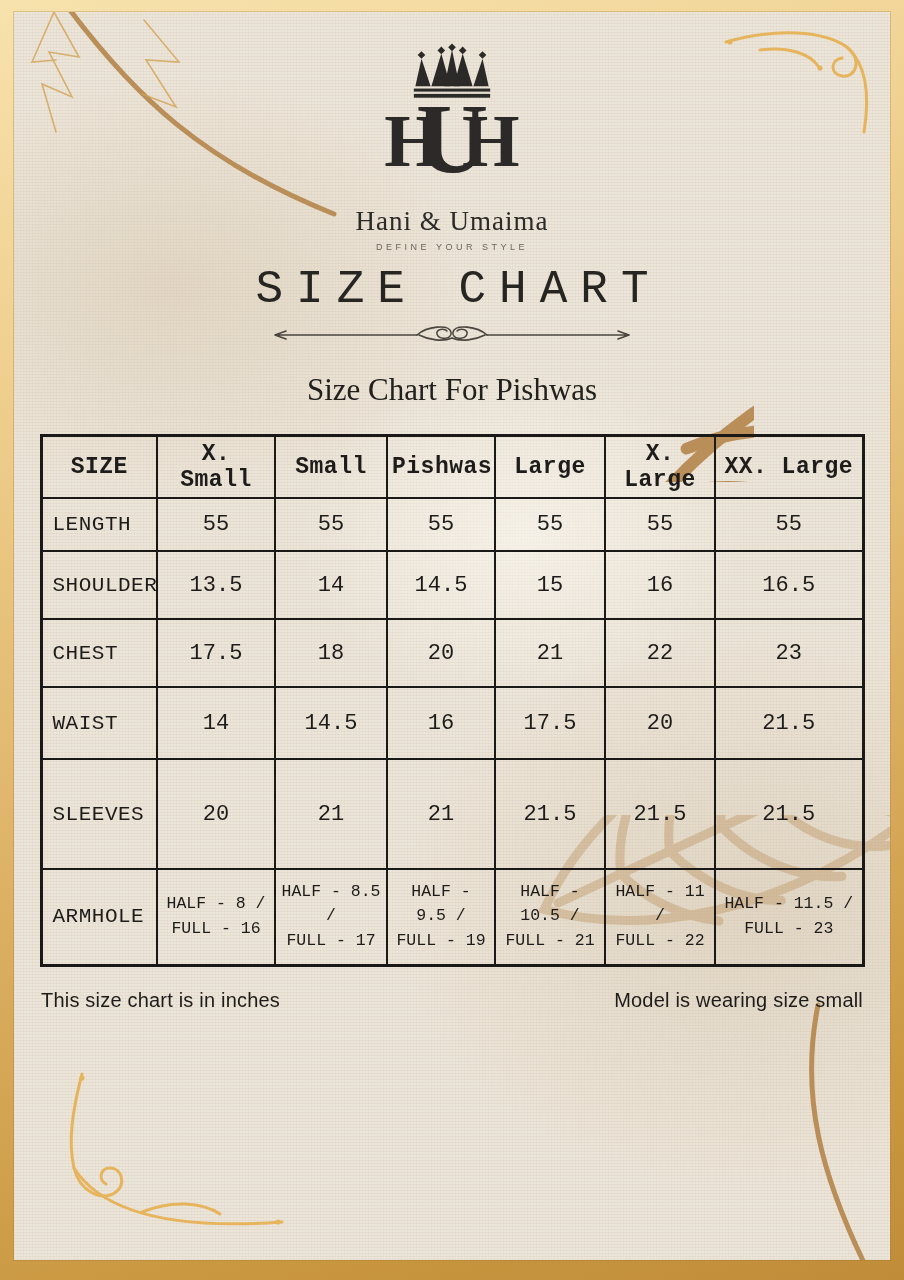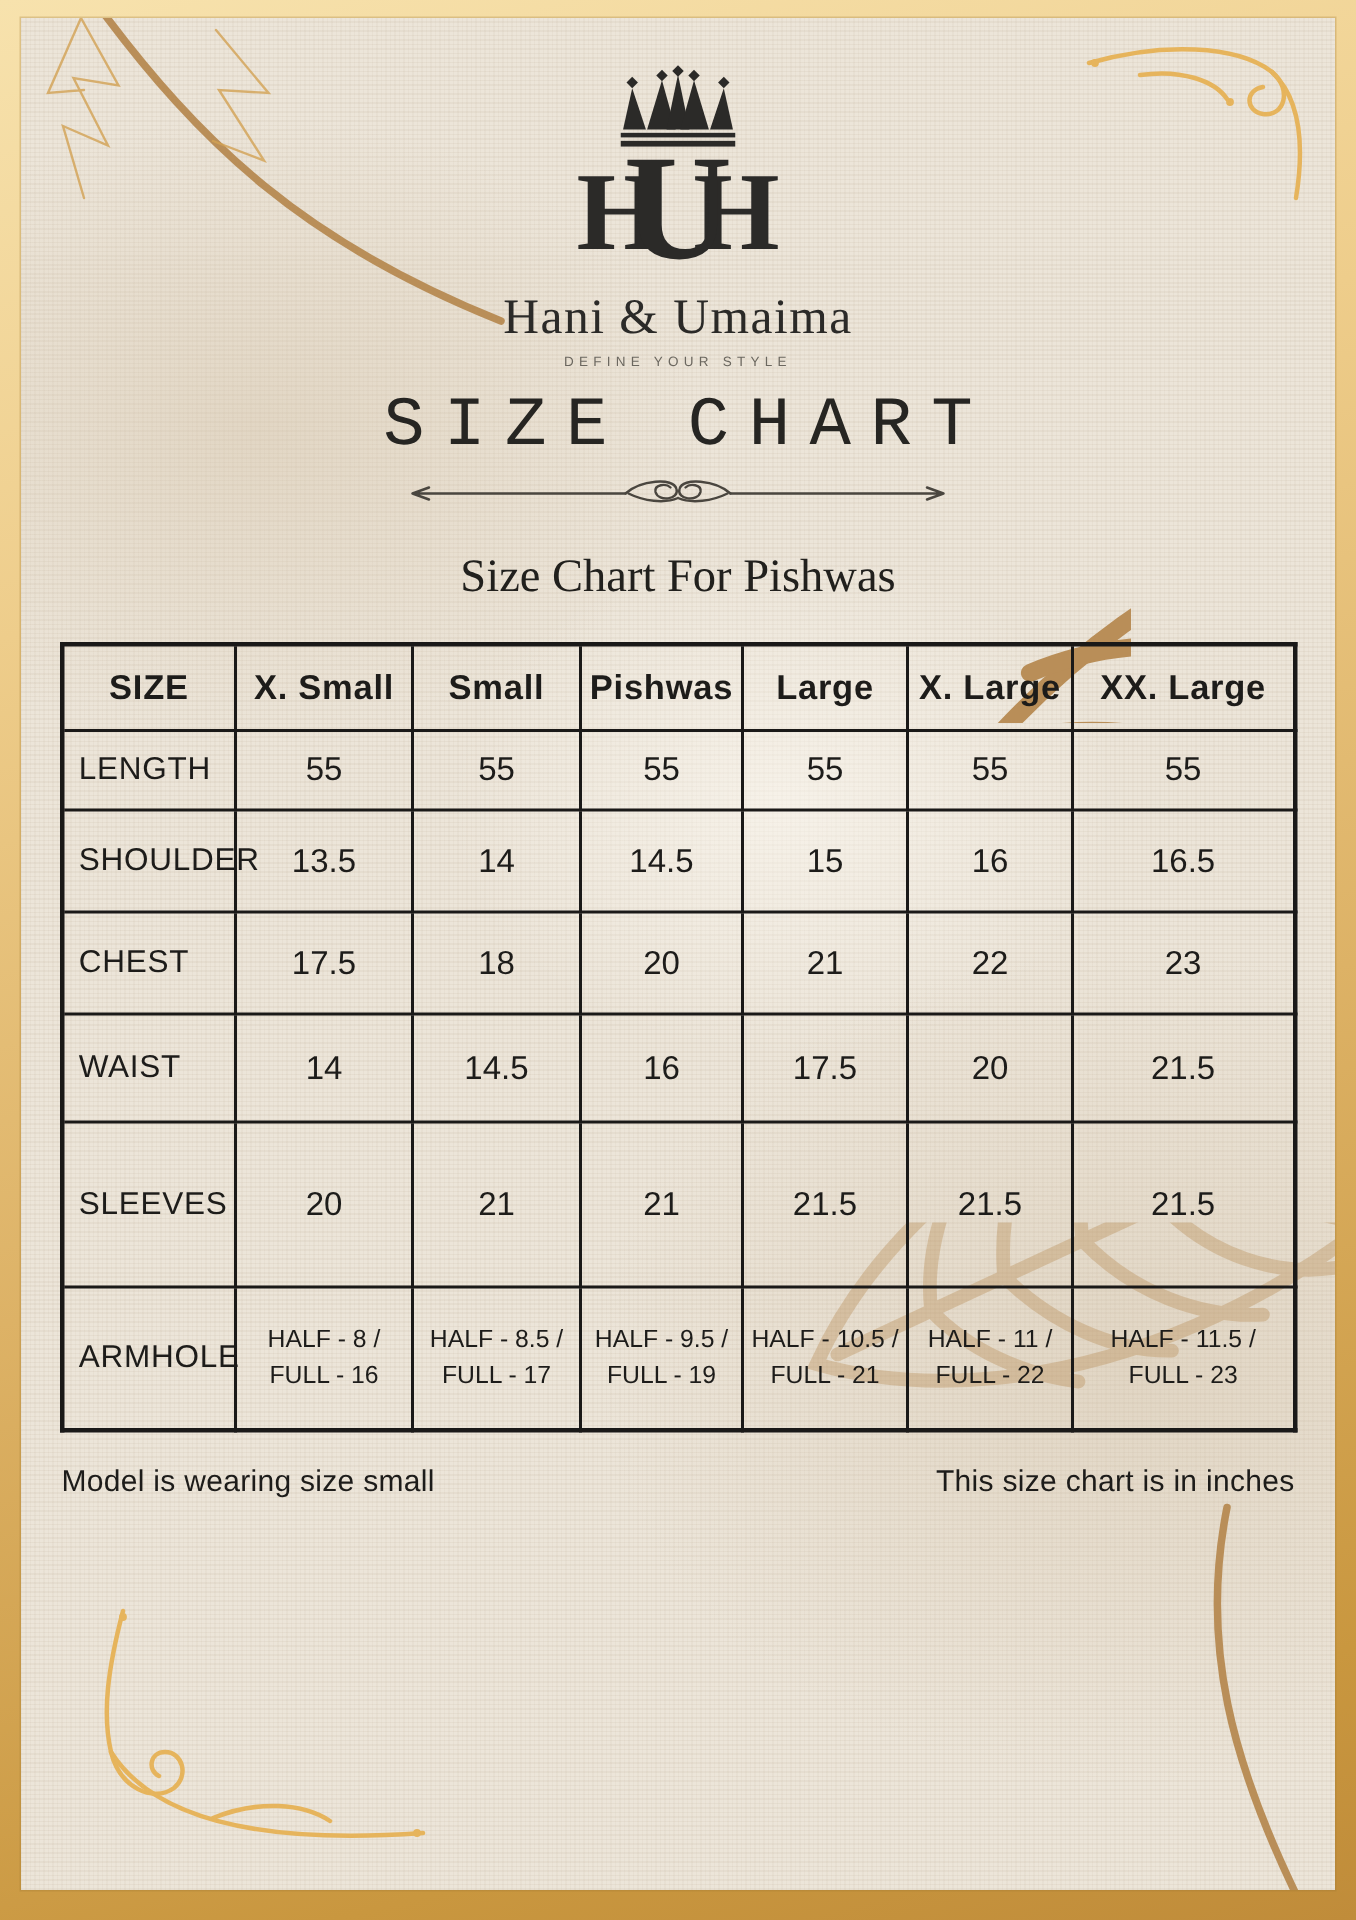--- a/index.html
+++ b/index.html
@@ -29,35 +29,36 @@
   .flourish-dot{fill:#e6b45c;stroke:none;}
 
   .content{position:relative;text-align:center;}
   .logo{margin-top:30px;}
   .crown{display:block;margin:0 auto -4px auto;}
   .crown *{fill:#2b2a28;}
   .monogram{font-family:"Liberation Serif",serif;color:#2b2a28;height:86px;line-height:86px;letter-spacing:0;font-weight:bold;}
   .monogram .mh{font-size:74px;position:relative;z-index:2;}
   .monogram .mu{font-size:100px;position:relative;z-index:3;margin:0 -26px;vertical-align:-6px;}
   .monogram .mh2{font-size:74px;position:relative;z-index:1;}
-  .brand-name{font-family:"Liberation Serif",serif;font-size:33px;color:#2b2a28;margin-top:12px;letter-spacing:1px;}
+  .brand-name{font-family:"Liberation Serif",serif;font-size:27px;color:#2b2a28;margin-top:24px;letter-spacing:1px;}
   .tagline{font-size:9px;letter-spacing:3.5px;color:#6b675f;margin-top:5px;}
 
   .big-title{font-family:Liberation Mono, monospace;font-size:46px;letter-spacing:13px;color:#262522;margin-top:12px;text-indent:13px;}
   .divider{display:block;margin:6px auto 0 auto;}
   .divider path{stroke:#4a463f;fill:none;stroke-width:1.6;stroke-linecap:round;}
   .sub-title{font-family:"Liberation Serif",serif;font-size:31px;color:#21201d;margin-top:24px;}
 
   table.size-table{
     width:822px;margin:26px auto 0 auto;border-collapse:collapse;table-layout:fixed;
     border:3px solid #1a1918;
   }
   .size-table th,.size-table td{
     border:2px solid #1a1918;color:#1d1c1a;text-align:center;vertical-align:middle;
     padding:4px 4px;
+    font-family:Liberation Mono, monospace;
   }
   .size-table thead th{font-size:23px;font-weight:bold;letter-spacing:.5px;}
   .size-table thead tr{height:57px;}
   .size-table .rowlabel{font-weight:normal;font-size:21px;text-align:left;padding-left:10px;letter-spacing:.5px;}
   .size-table td{font-size:22px;}
   .size-table td.armhole{font-size:16.5px;line-height:1.5;white-space:pre-line;}
   .size-table tbody tr:nth-child(1){height:53px;}
   .size-table tbody tr:nth-child(2){height:68px;}
   .size-table tbody tr:nth-child(3){height:68px;}
   .size-table tbody tr:nth-child(4){height:72px;}
@@ -247,17 +248,17 @@
 FULL - 21</td>
             <td class="armhole">HALF - 11 /
 FULL - 22</td>
             <td class="armhole">HALF - 11.5 /
 FULL - 23</td>
           </tr>
         </tbody>
     </table>
 
     <div class="notes">
+      <span>This size chart is in inches</span>
       <span>Model is wearing size small</span>
-      <span>This size chart is in inches</span>
     </div>
   </div>
 </div>
 
 </body></html>

